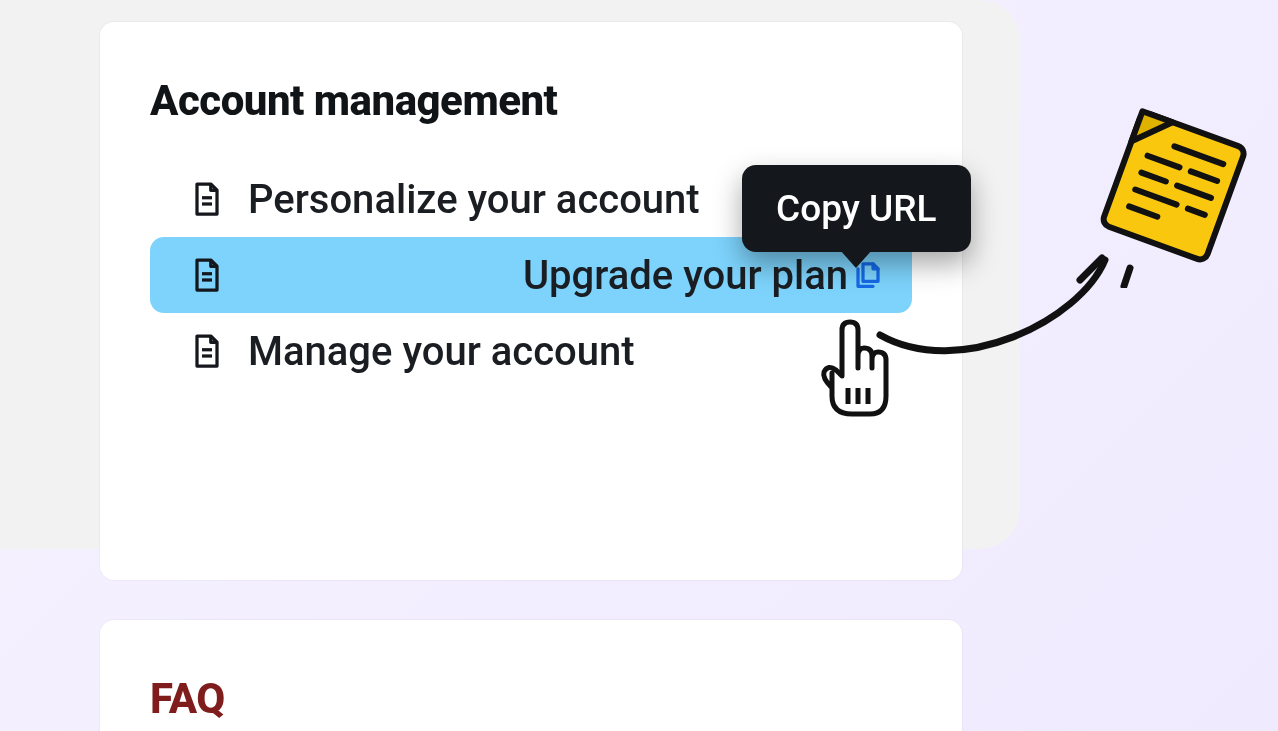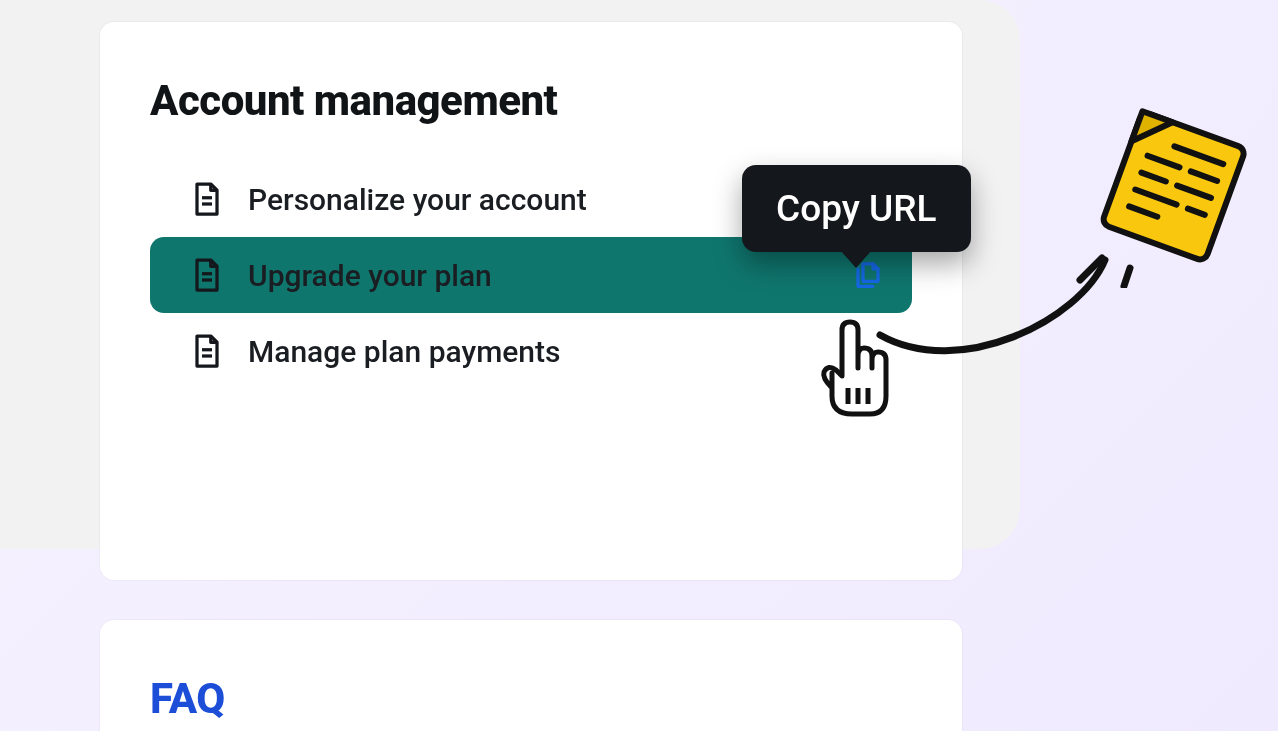--- a/index.html
+++ b/index.html
@@ -45,28 +45,29 @@
     color: #111417;
     letter-spacing: -0.5px;
     margin-bottom: 36px;
   }
   .item {
     display: flex;
     align-items: center;
     height: 76px;
     padding: 0 24px 0 42px;
     border-radius: 14px;
-    font-size: 30px;
+    font-size: 40px;
     color: #1a1d21;
     font-weight: 500;
     cursor: pointer;
     position: relative;
   }
   .item.highlight {
-    background: #0f766e;
+    background: #7dd3fc;
+    text-align: right;
   }
   .item .doc-icon {
     width: 30px;
     height: 36px;
     margin-right: 26px;
     flex-shrink: 0;
   }
   .item .label { flex: 1; }
   .copy-btn {
     display: flex;
@@ -180,27 +181,27 @@
 
     <div class="item">
       <span class="doc-icon">
         <svg class="doc-svg" viewBox="0 0 24 28" width="30" height="36" fill="none" stroke="#14171c" stroke-width="2.6" stroke-linejoin="round">
           <path d="M4 2h11l5 5v19H4z"></path>
           <path d="M15 2v5h5"></path>
           <line x1="8" y1="13" x2="16" y2="13"></line>
           <line x1="8" y1="18" x2="16" y2="18"></line>
         </svg>
       </span>
-      <span class="label">Manage plan payments</span>
+      <span class="label">Manage your account</span>
     </div>
 
   </div>
 
   <div class="card card-faq">
-    <h2 class="section-title" style="color:#1d4ed8;">FAQ</h2>
+    <h2 class="section-title" style="color:#7f1d1d;">FAQ</h2>
   </div>
 
 </div>
 
 <div class="tooltip">Copy URL</div>
 
 <svg class="swoosh" viewBox="0 0 280 150" fill="none">
   <path d="M10 95 C 90 140, 210 80, 235 20" stroke="#111" stroke-width="7" stroke-linecap="round"></path>
 </svg>
 

